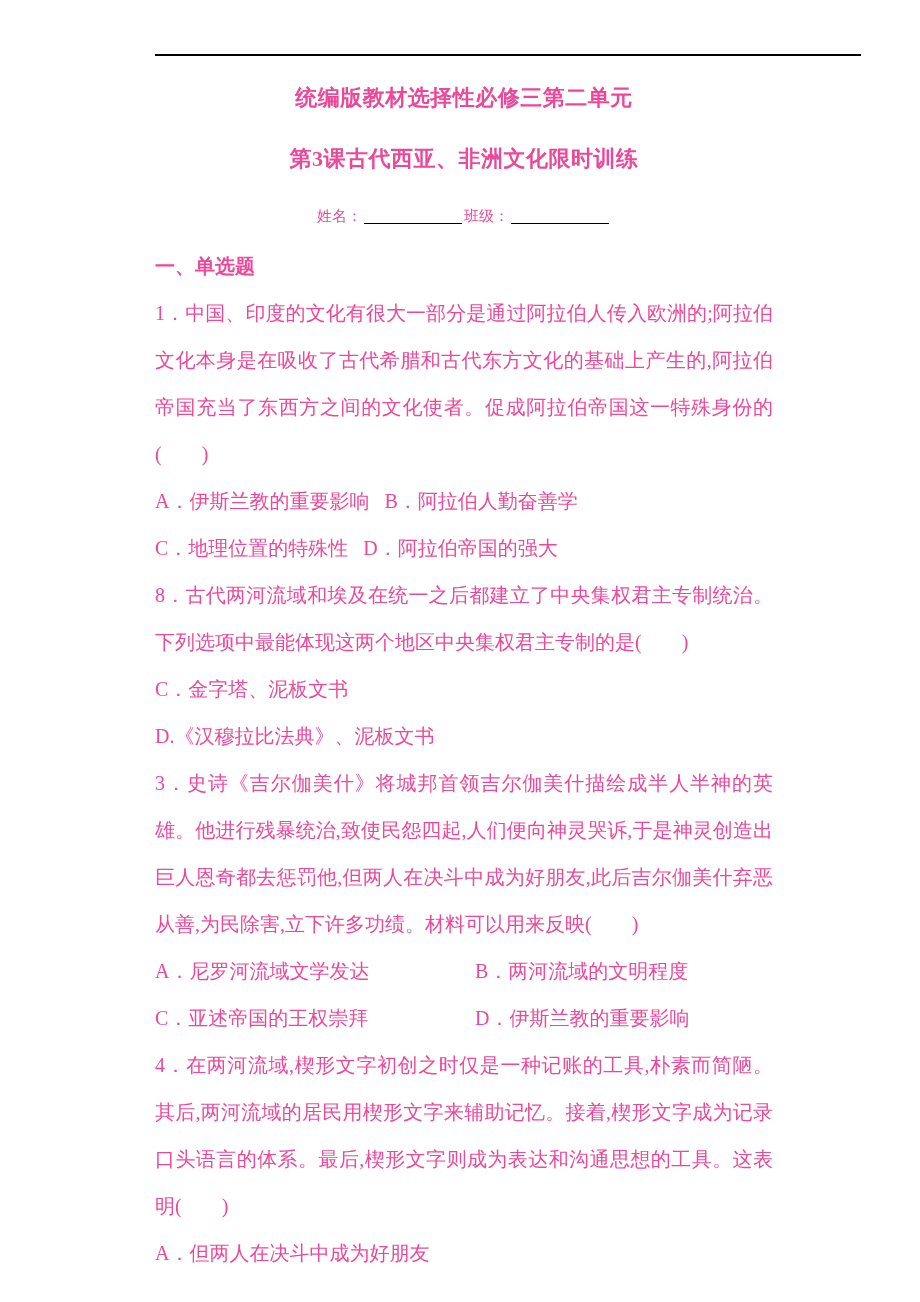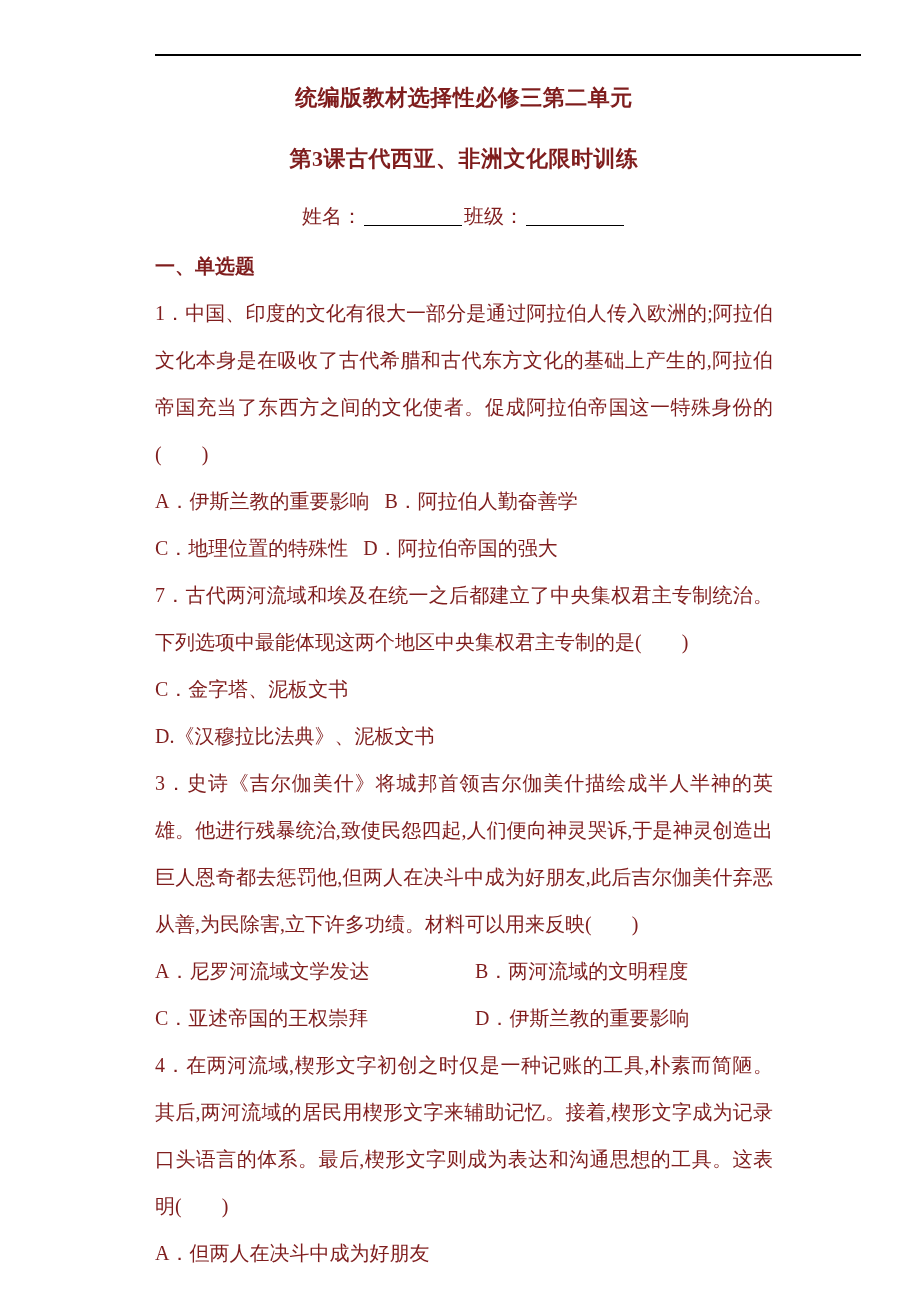--- a/index.html
+++ b/index.html
@@ -6,21 +6,21 @@
   html, body { margin: 0; padding: 0; }
   body {
     background: #ffffff;
     font-family: "Liberation Serif", "DejaVu Serif", serif;
   }
   .page {
     position: relative;
     width: 920px;
     height: 1302px;
     background: #ffffff;
-    color: #7f1d1d;
+    color: #ec4899;
     overflow: hidden;
   }
   .top-rule {
     position: absolute;
     top: 54px;
     left: 155px;
     width: 706px;
     border-top: 2px solid #000000;
   }
   .content {
@@ -34,21 +34,21 @@
     font-weight: bold;
     font-size: 22px;
     line-height: 30px;
     letter-spacing: 0.5px;
   }
   .title1 { margin-top: 28px; }
   .title2 { margin-top: 31px; }
   .name-line {
     margin-top: 31px;
     text-align: center;
-    font-size: 20px;
+    font-size: 15px;
     line-height: 22px;
   }
   .blank {
     display: inline-block;
     width: 98px;
     height: 17px;
     border-bottom: 1px solid #000000;
     vertical-align: -3px;
     margin: 0 2px;
   }
@@ -89,21 +89,21 @@
       <p class="stem">1．中国、印度的文化有很大一部分是通过阿拉伯人传入欧洲的;阿拉伯文化本身是在吸收了古代希腊和古代东方文化的基础上产生的,阿拉伯帝国充当了东西方之间的文化使者。促成阿拉伯帝国这一特殊身份的(　　)</p>
       <p class="opt-line">
         <span class="gap">A．伊斯兰教的重要影响</span><span>B．阿拉伯人勤奋善学</span>
       </p>
       <p class="opt-line">
         <span class="gap">C．地理位置的特殊性</span><span>D．阿拉伯帝国的强大</span>
       </p>
     </div>
 
     <div class="question">
-      <p class="stem">7．古代两河流域和埃及在统一之后都建立了中央集权君主专制统治。下列选项中最能体现这两个地区中央集权君主专制的是(　　)</p>
+      <p class="stem">8．古代两河流域和埃及在统一之后都建立了中央集权君主专制统治。下列选项中最能体现这两个地区中央集权君主专制的是(　　)</p>
       <p class="opt-line">C．金字塔、泥板文书</p>
       <p class="opt-line">D.《汉穆拉比法典》、泥板文书</p>
     </div>
 
     <div class="question">
       <p class="stem">3．史诗《吉尔伽美什》将城邦首领吉尔伽美什描绘成半人半神的英雄。他进行残暴统治,致使民怨四起,人们便向神灵哭诉,于是神灵创造出巨人恩奇都去惩罚他,但两人在决斗中成为好朋友,此后吉尔伽美什弃恶从善,为民除害,立下许多功绩。材料可以用来反映(　　)</p>
       <p class="opt-line">
         <span class="col-left">A．尼罗河流域文学发达</span><span>B．两河流域的文明程度</span>
       </p>
       <p class="opt-line">

